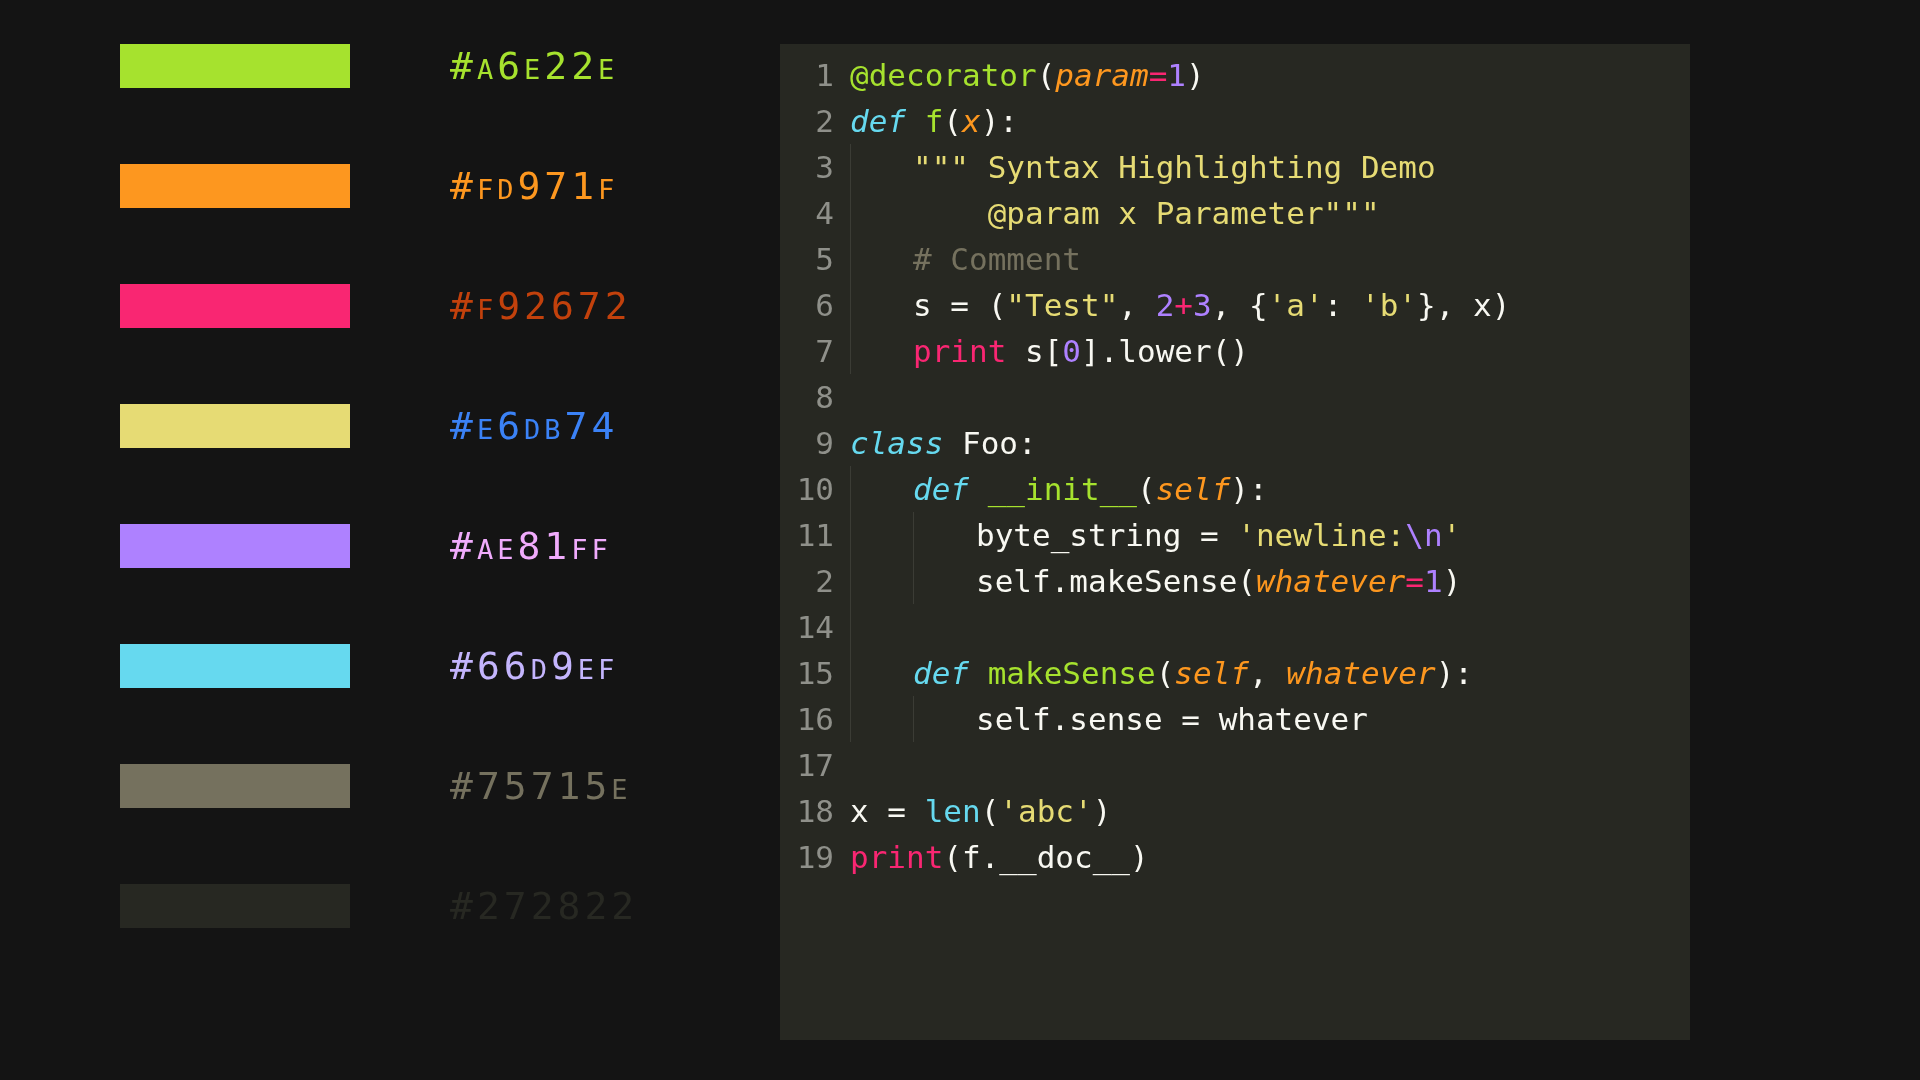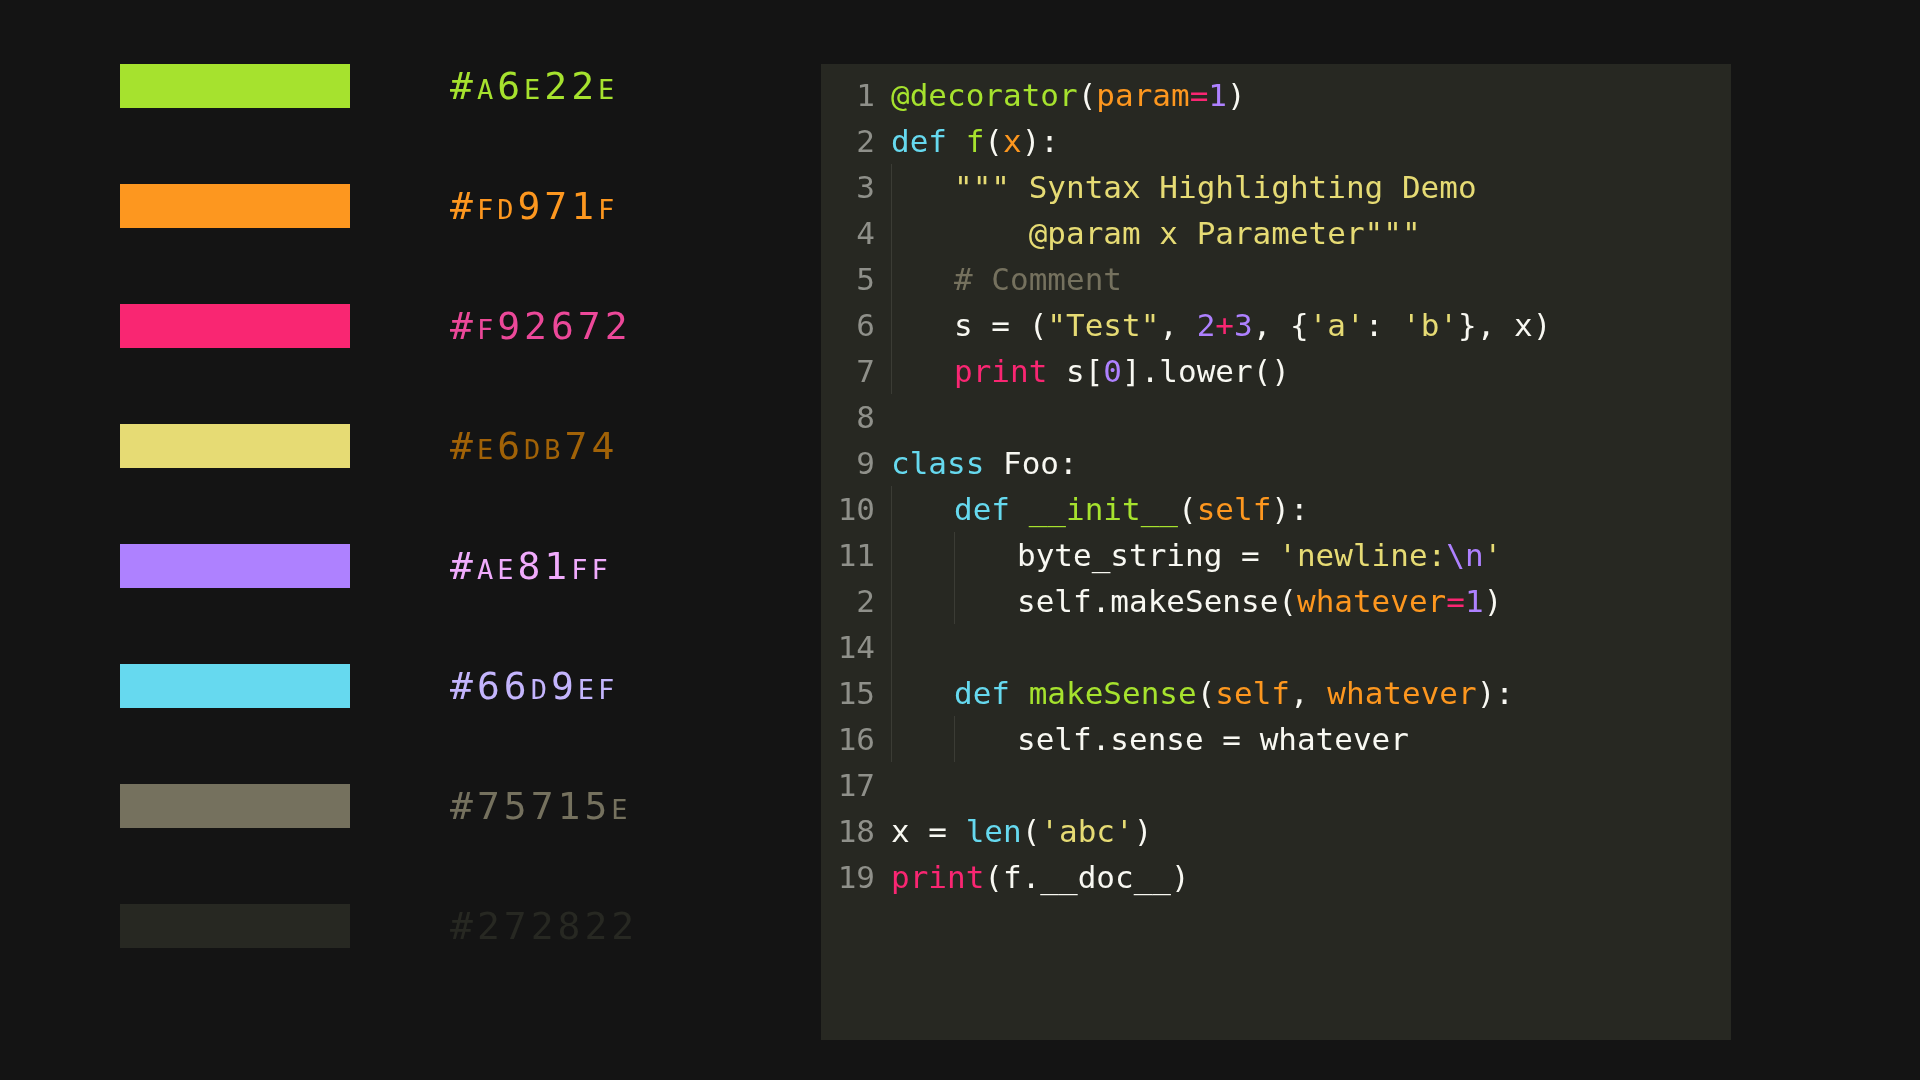--- a/index.html
+++ b/index.html
@@ -6,23 +6,22 @@
   html, body { width: 1920px; height: 1080px; }
   body {
     background: #141414;
     font-family: "Consolas", "Menlo", "DejaVu Sans Mono", monospace;
     overflow: hidden;
   }
   .stage {
     position: relative;
     width: 1920px;
     height: 1080px;
-    padding: 64px 40px 40px 40px;
-    display: flex;
-    gap: 41px;
+    padding: 44px 40px 40px 40px;
+    display: flex;
   }
   
   .palette {
     width: 740px;
     padding-left: 80px;
     display: flex;
     flex-direction: column;
     gap: 76px;
   }
   .swatch-row {
@@ -76,44 +75,44 @@
   }
   .gw { display:inline-block; width: 63px; }
   
   .c-green  { color:#A6E22E; }
   .c-orange { color:#FD971F; }
   .c-pink   { color:#F92672; }
   .c-yellow { color:#E6DB74; }
   .c-purple { color:#AE81FF; }
   .c-cyan   { color:#66D9EF; }
   .c-gray   { color:#75715E;text-align:right; }
-  .ital     { }
+  .ital     { font-style: italic; }
   .pe       { color:#F8F8F2; } 
 </style>
 </head>
 <body>
 
 <div class="stage">
 
   <div class="palette">
     <div class="swatch-row">
       <div class="swatch" style="background:#A6E22E"></div>
       <div class="swatch-hex" style="color:#A6E22E">#A6E22E</div>
     </div>
     <div class="swatch-row">
       <div class="swatch" style="background:#FD971F"></div>
       <div class="swatch-hex" style="color:#FD971F">#FD971F</div>
     </div>
     <div class="swatch-row">
       <div class="swatch" style="background:#F92672"></div>
-      <div class="swatch-hex" style="color:#ec4899">#F92672</div>
+      <div class="swatch-hex" style="color:#c2410c">#F92672</div>
     </div>
     <div class="swatch-row">
       <div class="swatch" style="background:#E6DB74"></div>
-      <div class="swatch-hex" style="color:#a16207">#E6DB74</div>
+      <div class="swatch-hex" style="color:#3b82f6">#E6DB74</div>
     </div>
     <div class="swatch-row">
       <div class="swatch" style="background:#AE81FF"></div>
       <div class="swatch-hex" style="color:#f0abfc">#AE81FF</div>
     </div>
     <div class="swatch-row">
       <div class="swatch" style="background:#66D9EF"></div>
       <div class="swatch-hex" style="color:#c4b5fd">#66D9EF</div>
     </div>
     <div class="swatch-row">

